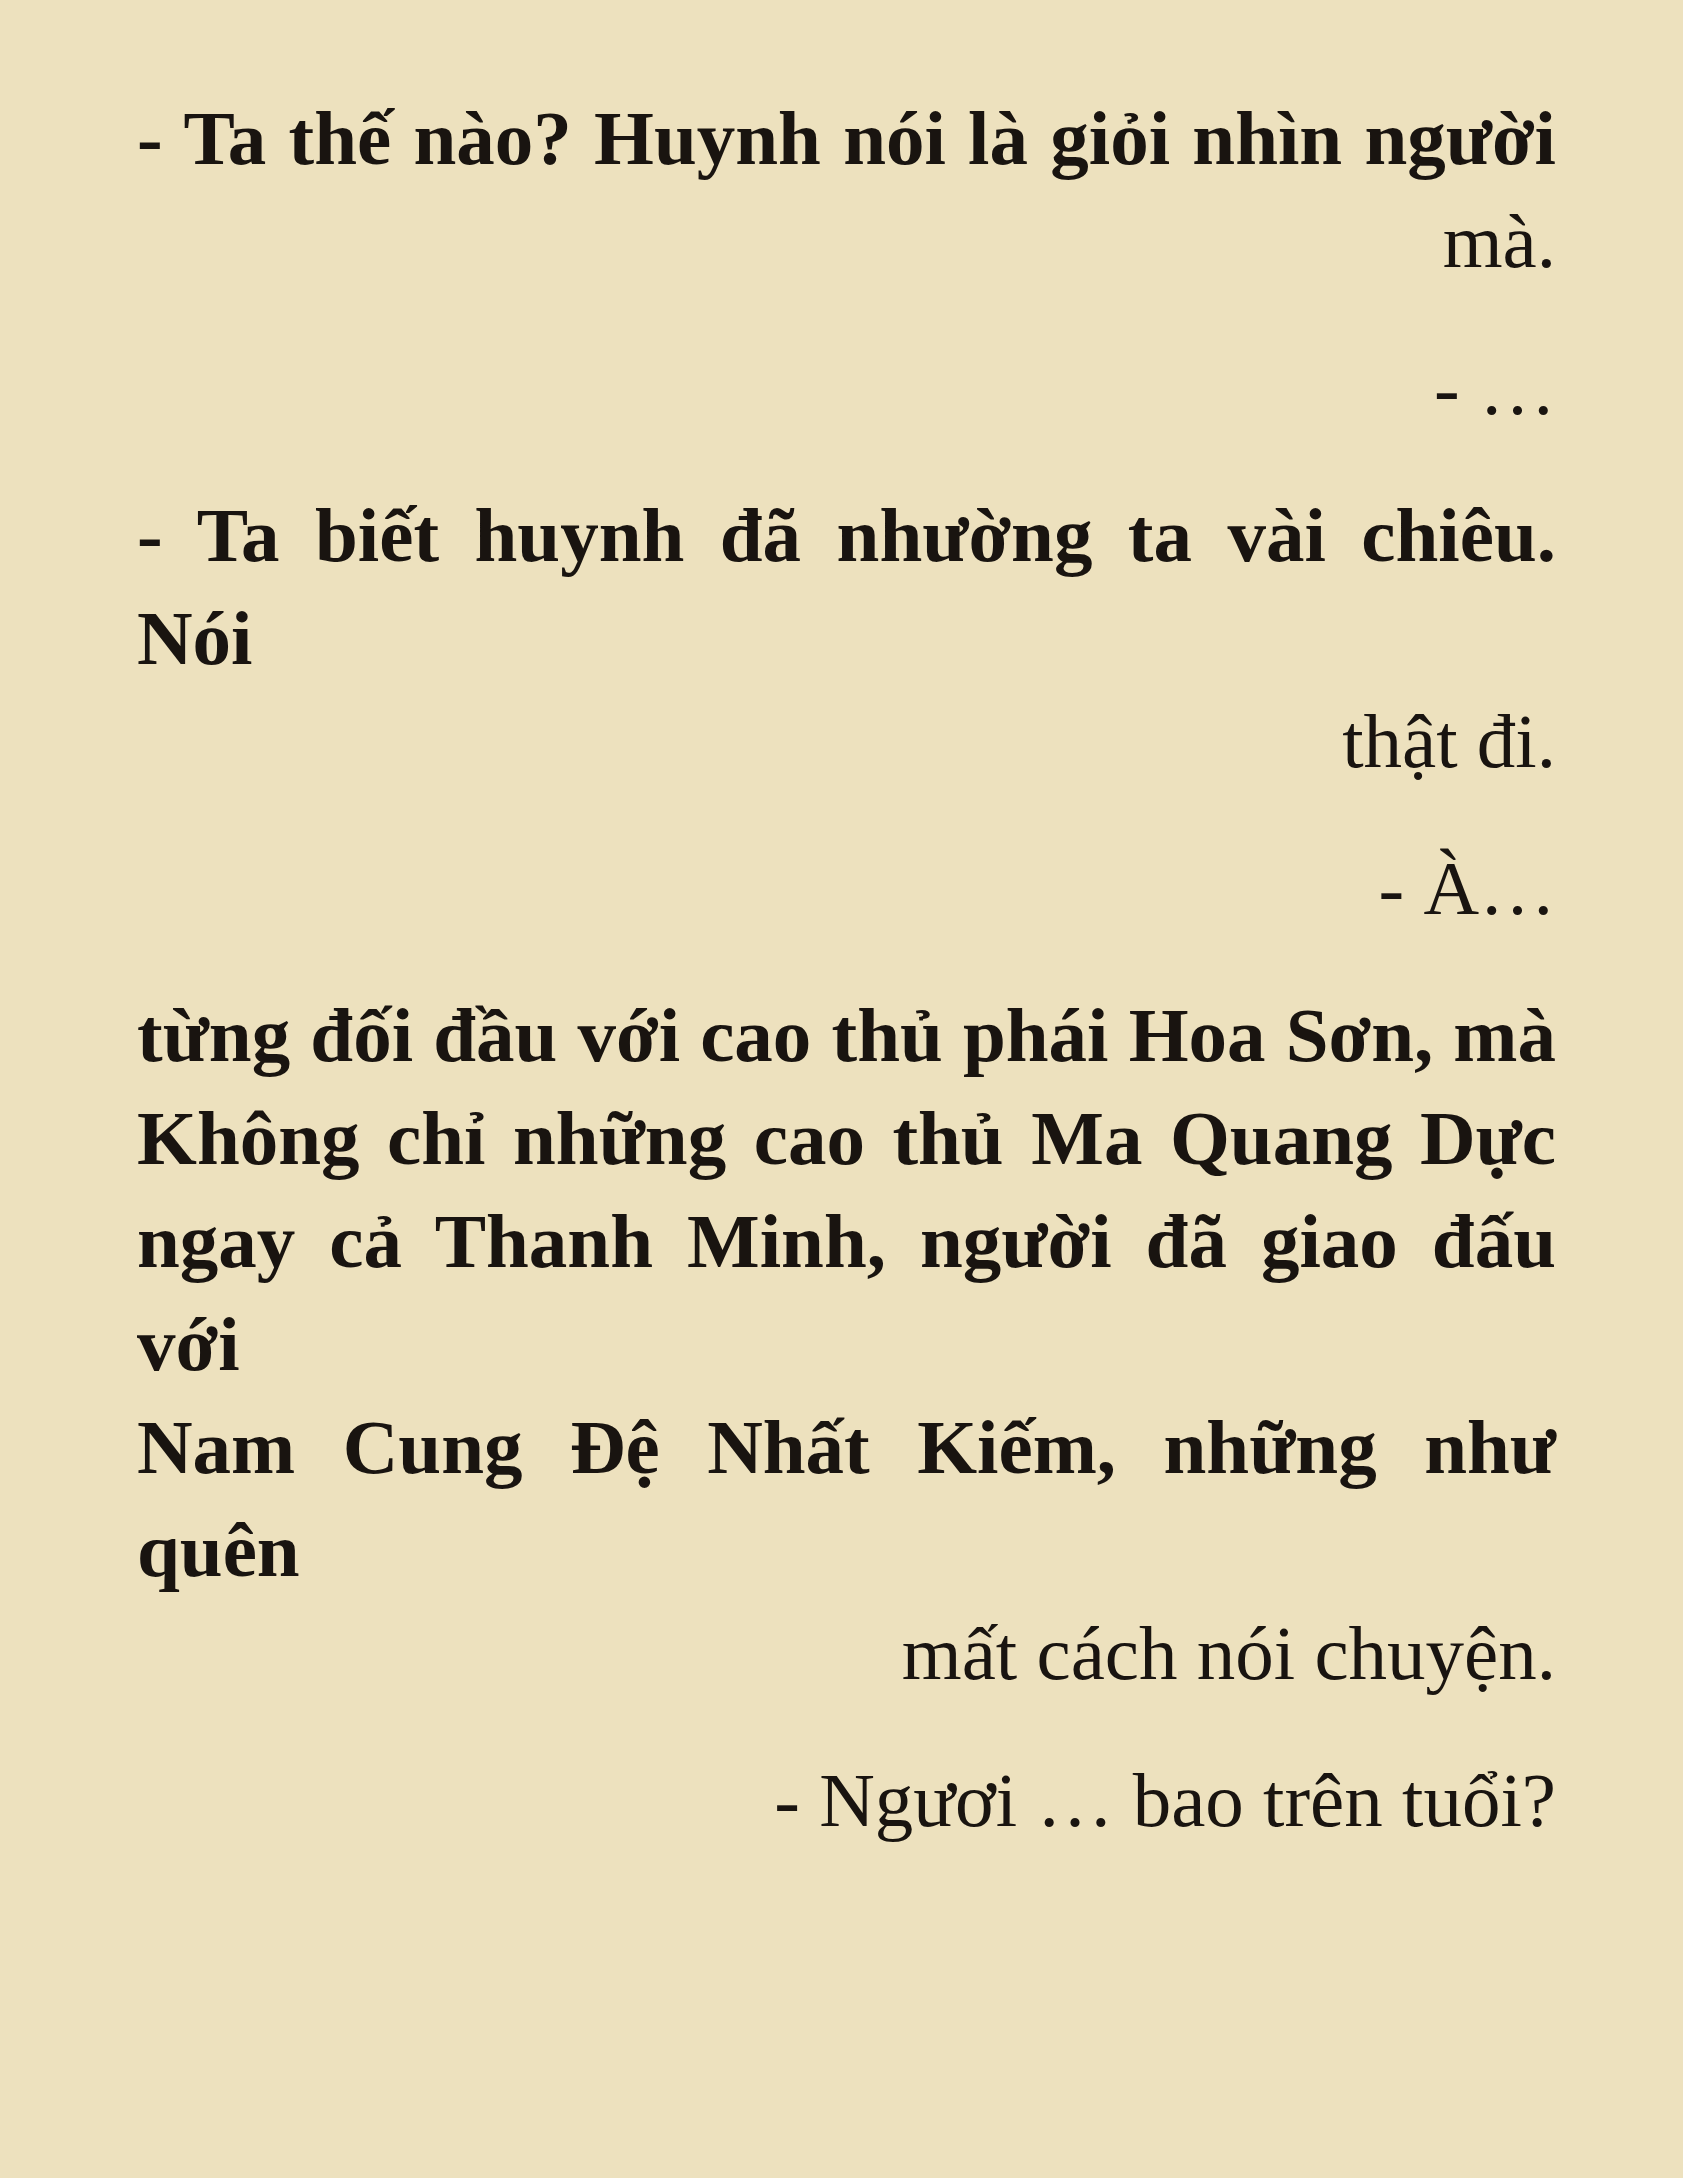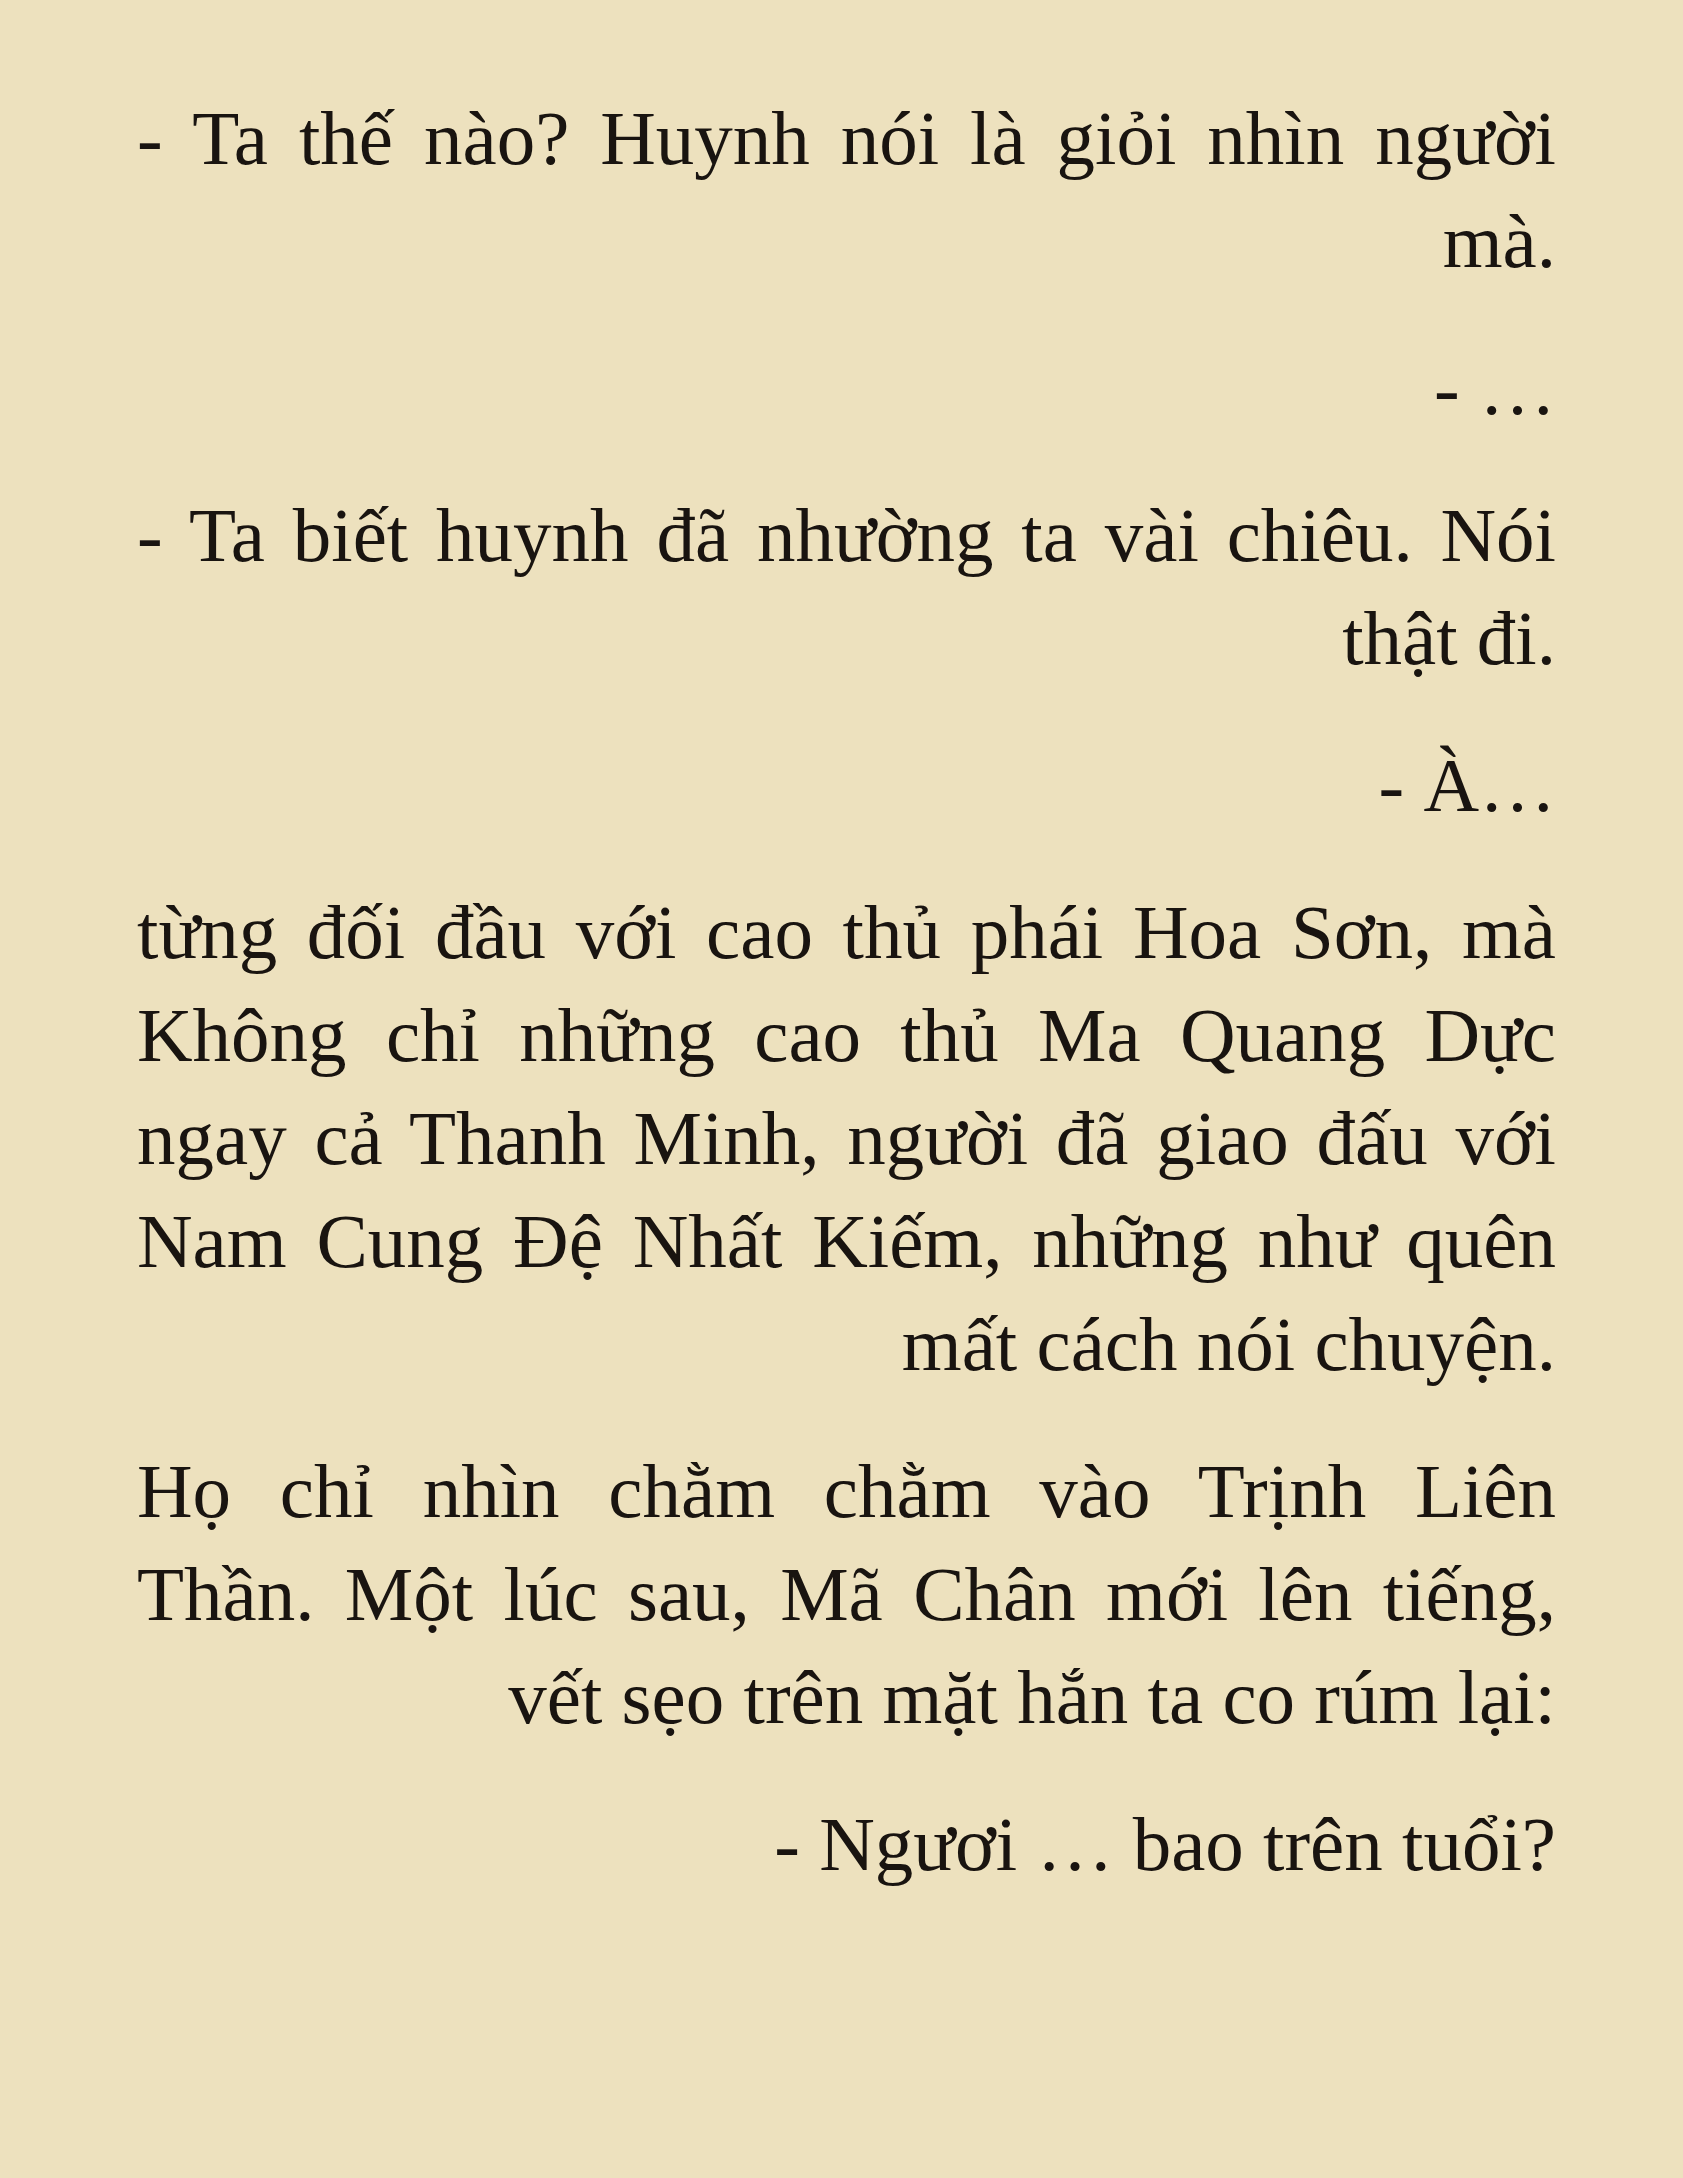--- a/index.html
+++ b/index.html
@@ -26,20 +26,21 @@
   .line {
     font-size: 77px;
     line-height: 103px;
     text-align: right;
     letter-spacing: 0;
   }
   
   .line.j {
     text-align: justify;
     text-align-last: justify;
+    font-weight: bold;
   }
 </style>
 </head>
 <body style="background-color: rgb(237, 225, 190); color: rgb(25, 20, 16);">
 
 <div class="page">
 
   <div class="paragraph">
     <div class="line j">- Ta thế nào? Huynh nói là giỏi nhìn người</div>
     <div class="line">mà.</div>
@@ -59,24 +60,19 @@
   </div>
 
   <div class="paragraph">
     <div class="line j">từng đối đầu với cao thủ phái Hoa Sơn, mà</div>
     <div class="line j">Không chỉ những cao thủ Ma Quang Dực</div>
     <div class="line j">ngay cả Thanh Minh, người đã giao đấu với</div>
     <div class="line j">Nam Cung Đệ Nhất Kiếm, những như quên</div>
     <div class="line">mất cách nói chuyện.</div>
   </div>
 
-  <div class="paragraph">
-    <div class="line j">Họ chỉ nhìn chằm chằm vào Trịnh Liên</div>
-    <div class="line j">Thần. Một lúc sau, Mã Chân mới lên tiếng,</div>
-    <div class="line">vết sẹo trên mặt hắn ta co rúm lại:</div>
-  </div>
 
   <div class="paragraph">
     <div class="line">- Ngươi … bao trên tuổi?</div>
   </div>
 
 </div>
 
 
 </body></html>

